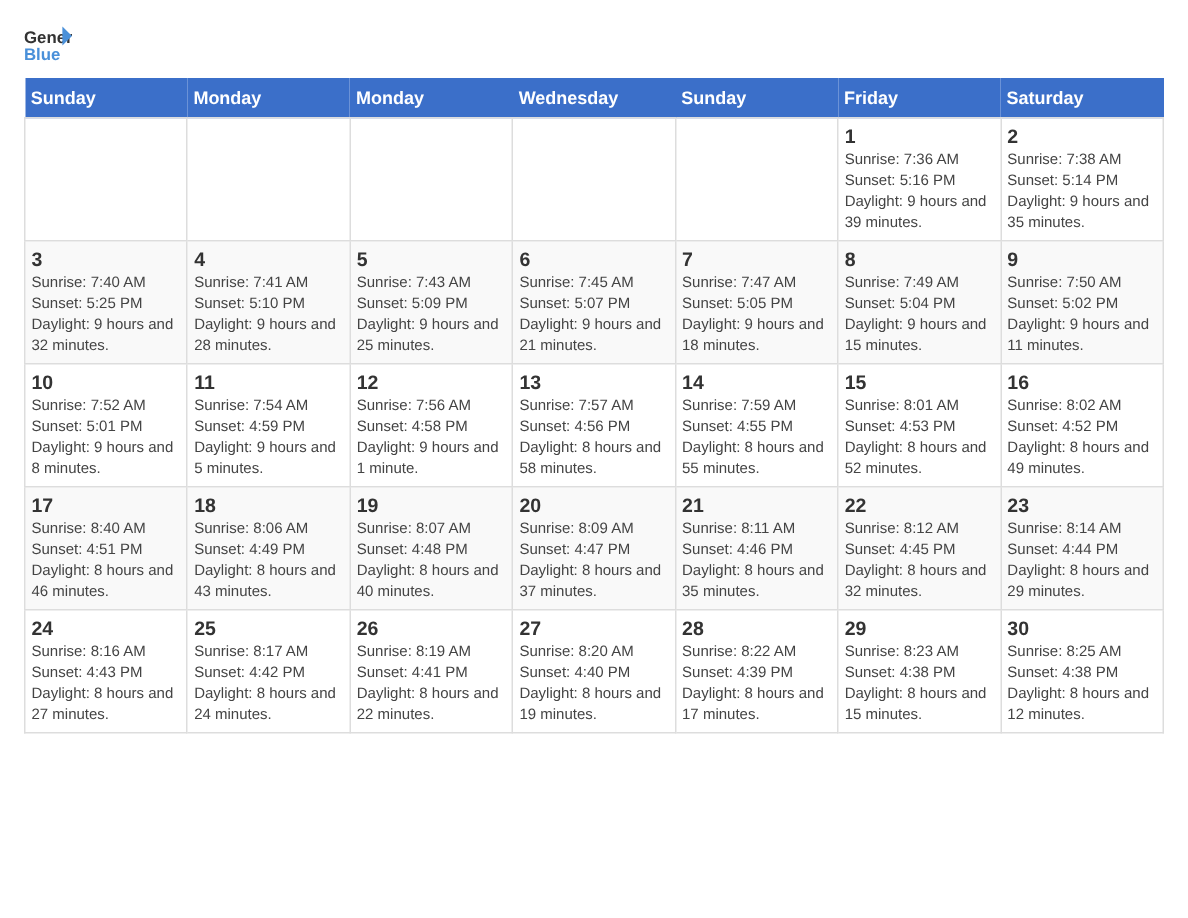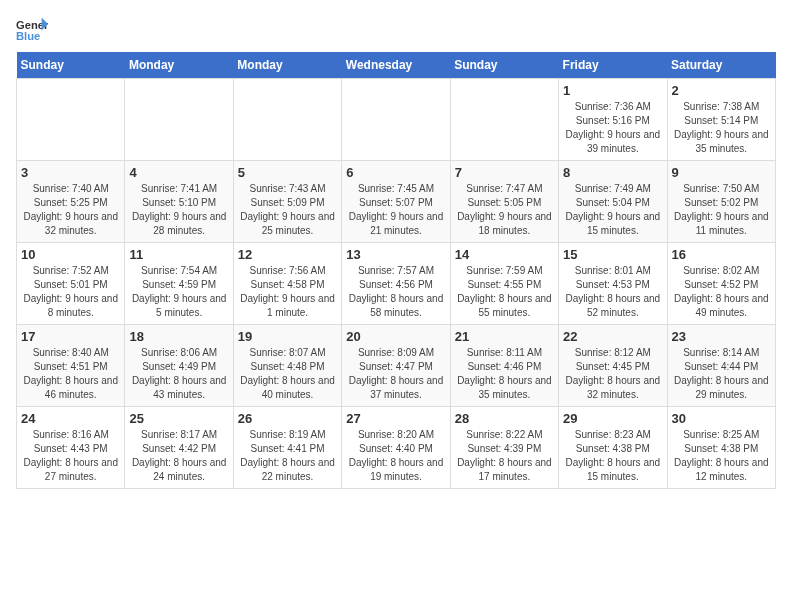--- a/index.html
+++ b/index.html
@@ -66,21 +66,20 @@
       font-weight: bold;
       font-size: 13px;
       color: #333;
       display: block;
       margin-bottom: 2px;
     }
     .day-info {
       font-size: 10px;
       color: #444;
       line-height: 1.4;
-      text-align: center;
     }
     .empty-cell {
       background: #fff !important;
     }
     .row-even td {
       background: #f2f2f2;
     }
     .row-odd td {
       background: #ffffff;
     }

